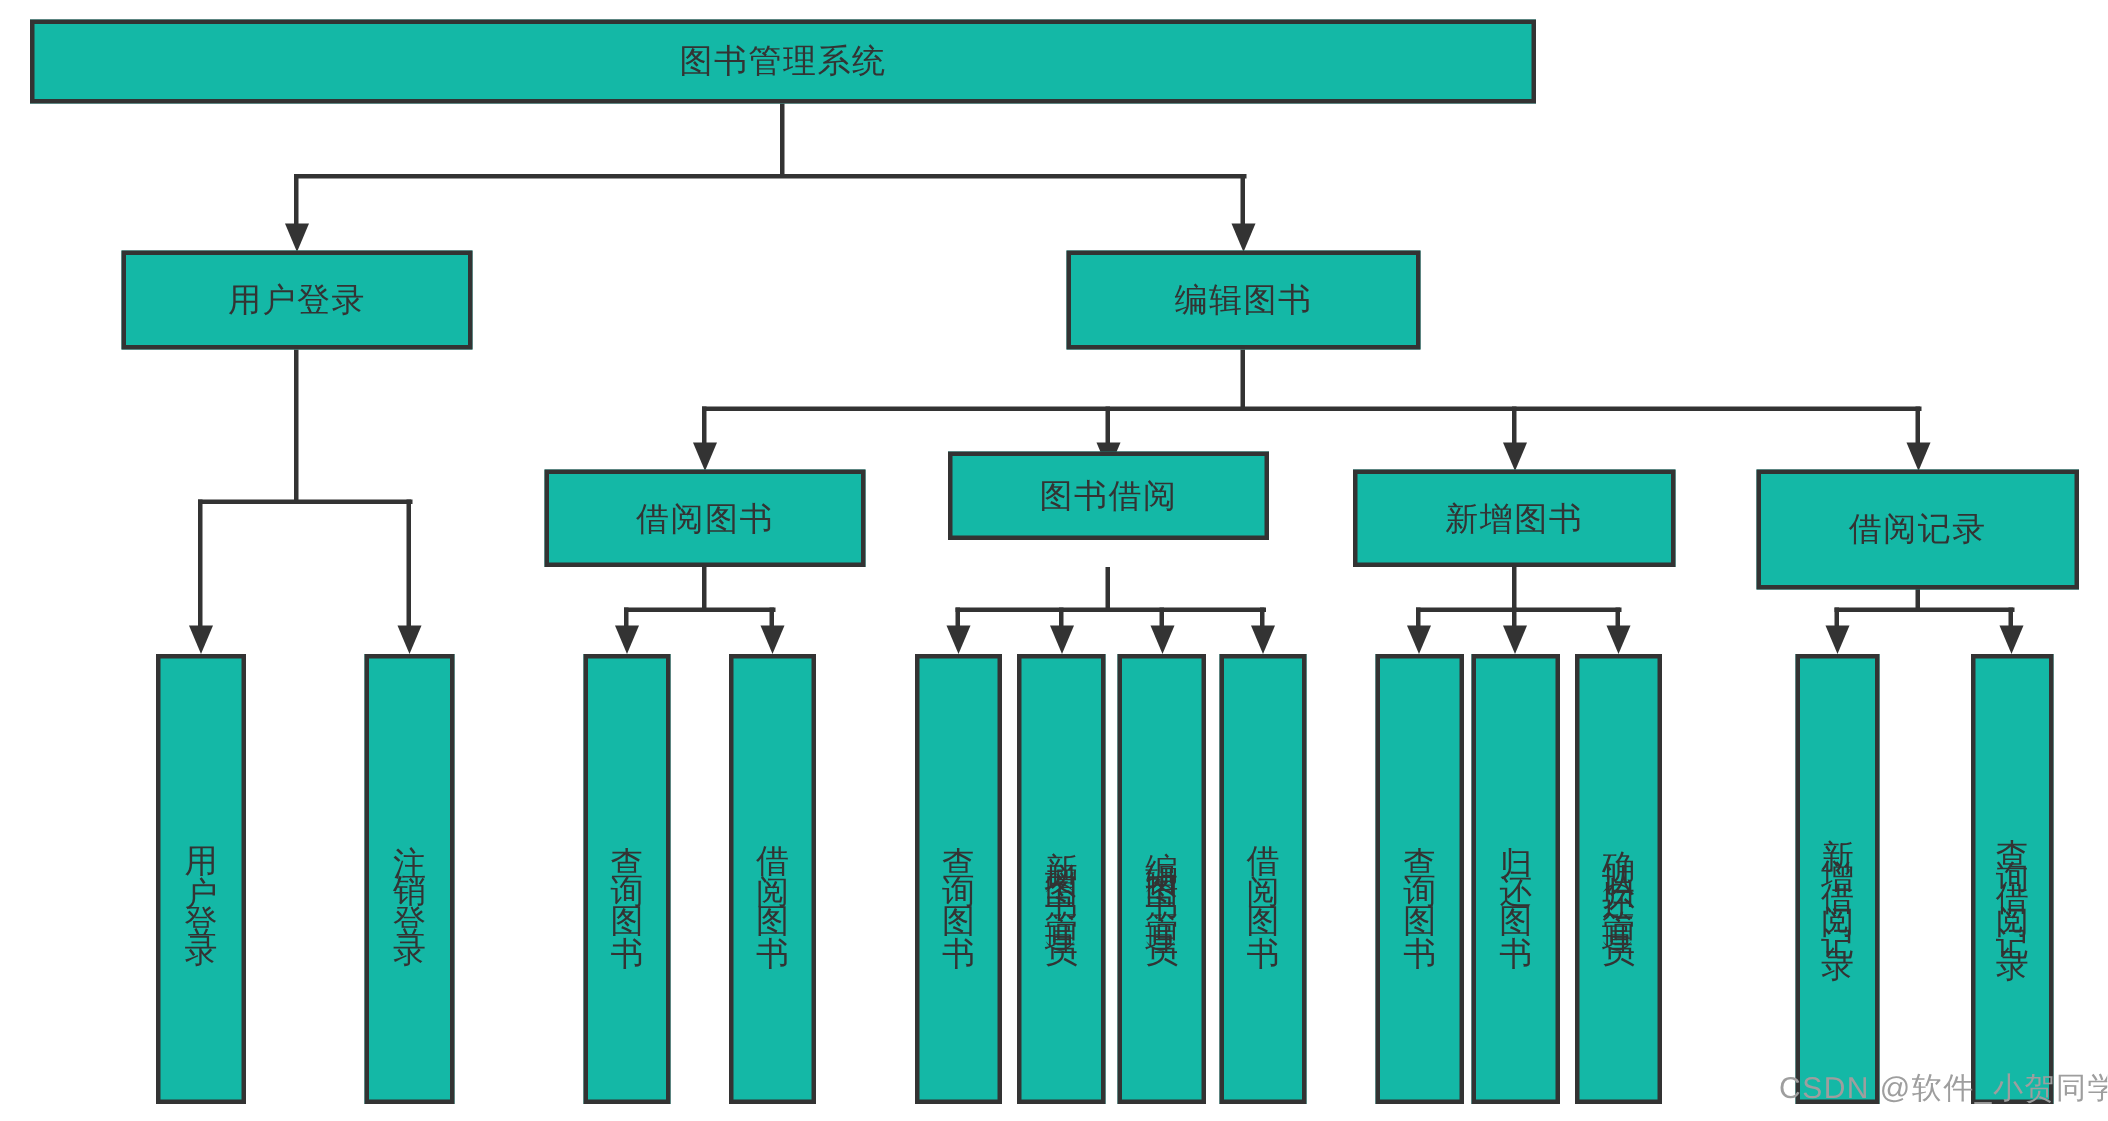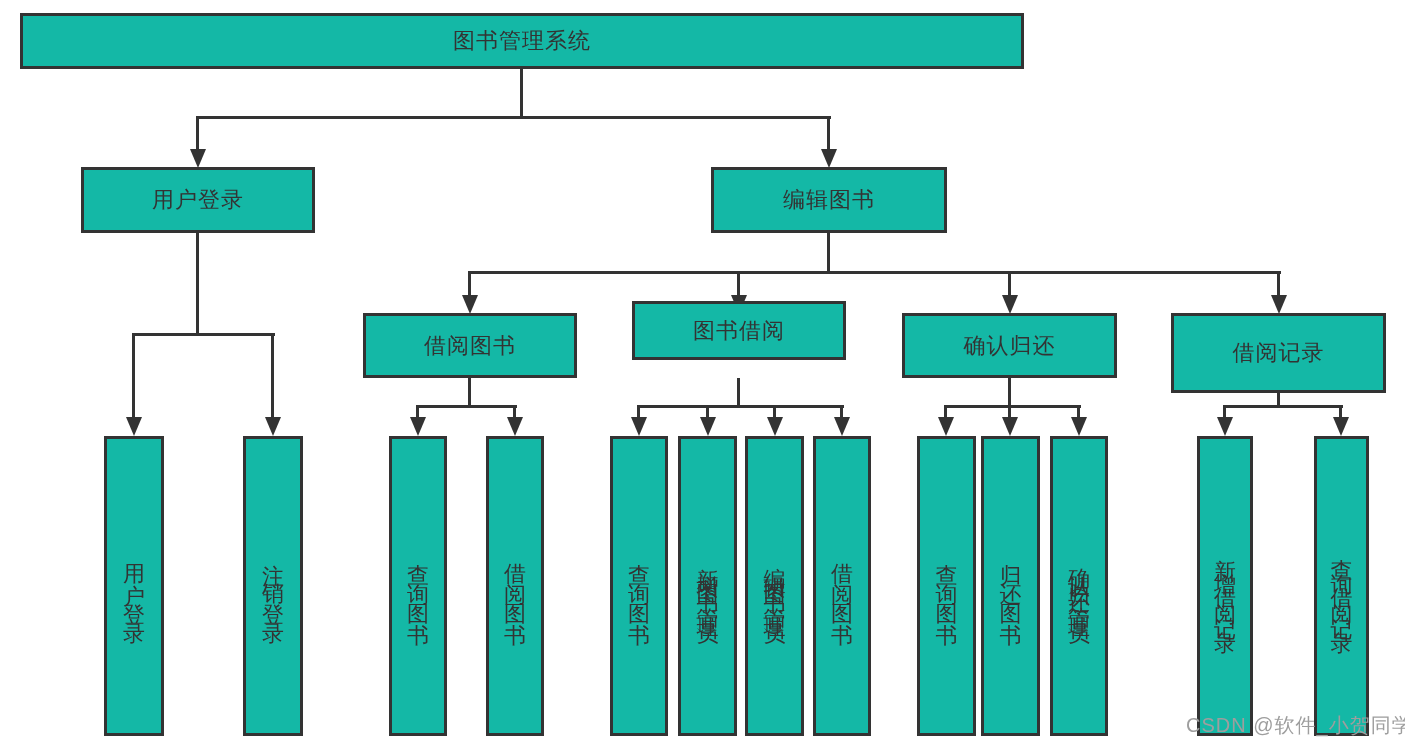--- a/index.html
+++ b/index.html
@@ -103,21 +103,21 @@
     <span>编辑图书</span>
   </div>
 
   <div class="box box-h" style="left:363px;top:313px;width:214px;height:65px;">
     <span>借阅图书</span>
   </div>
   <div class="box box-h" style="left:632px;top:301px;width:214px;height:59px;">
     <span>图书借阅</span>
   </div>
   <div class="box box-h" style="left:902px;top:313px;width:215px;height:65px;">
-    <span>确认归还</span>
+    <span>新增图书</span>
   </div>
   <div class="box box-h" style="left:1171px;top:313px;width:215px;height:80px;">
     <span>借阅记录</span>
   </div>
 
   <div class="box leaf" style="left:104px;top:436px;width:60px;height:300px;">
     <span class="vtext ls4">用户登录</span>
   </div>
   <div class="box leaf" style="left:243px;top:436px;width:60px;height:300px;">
     <span class="vtext ls4">注销登录</span>

